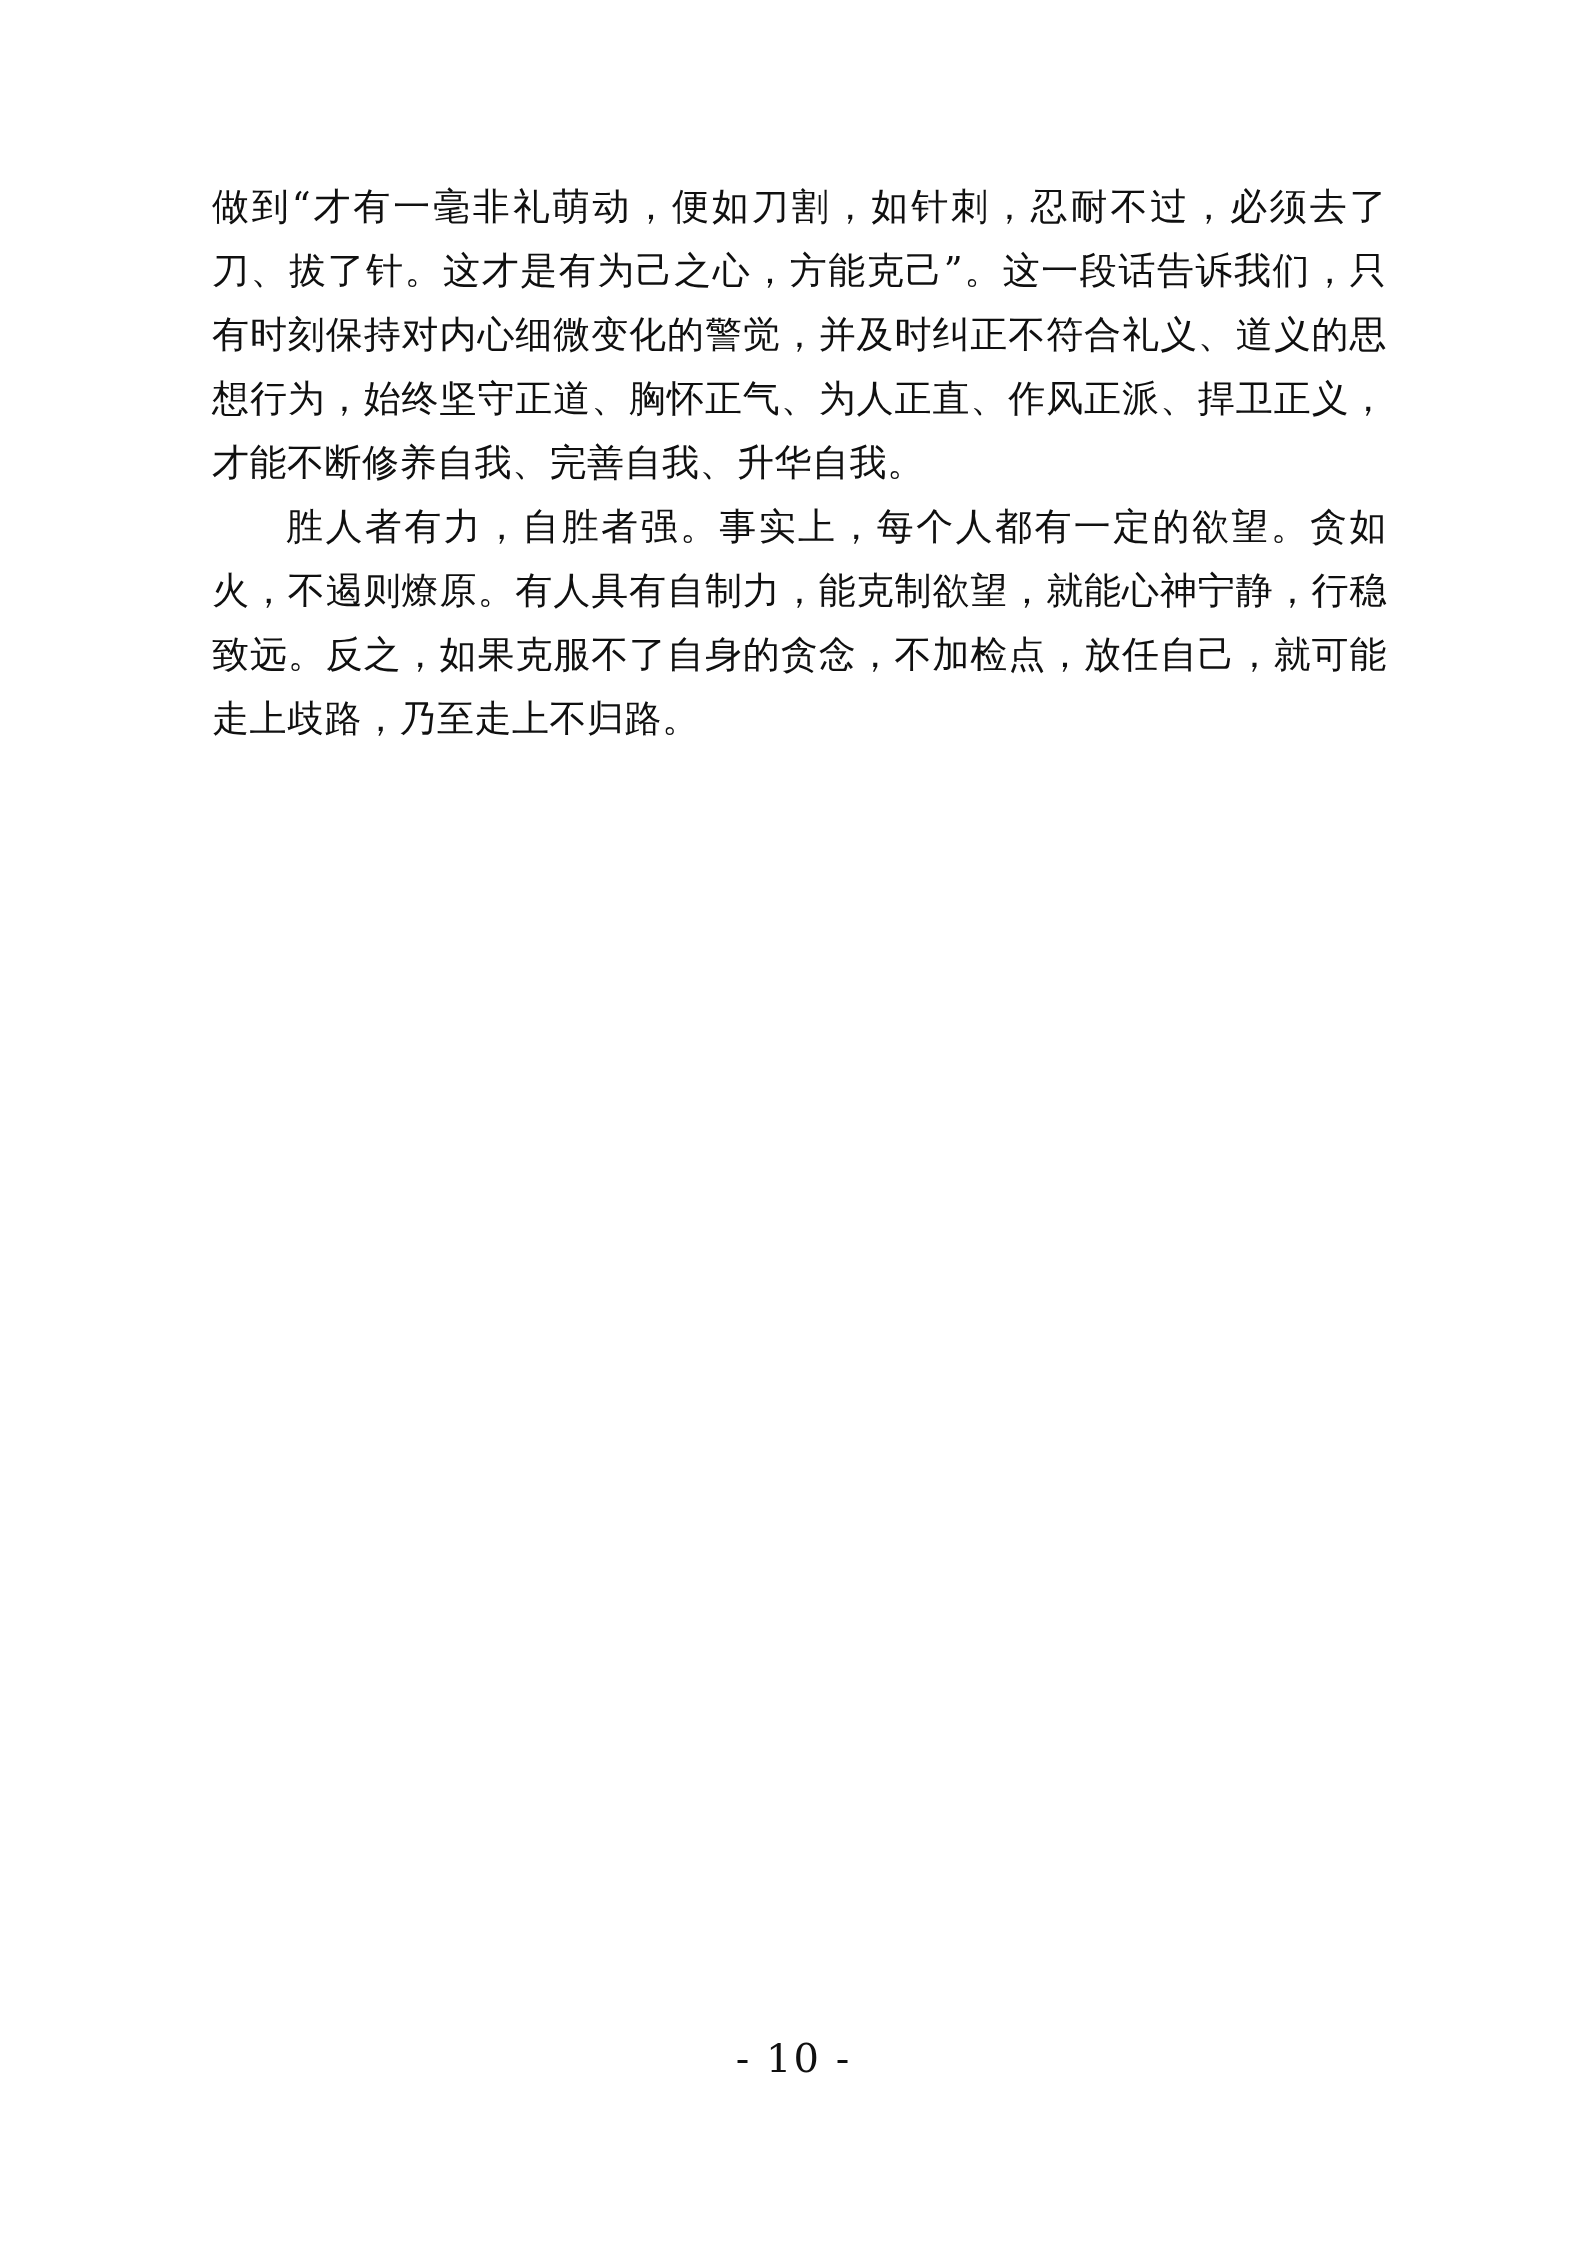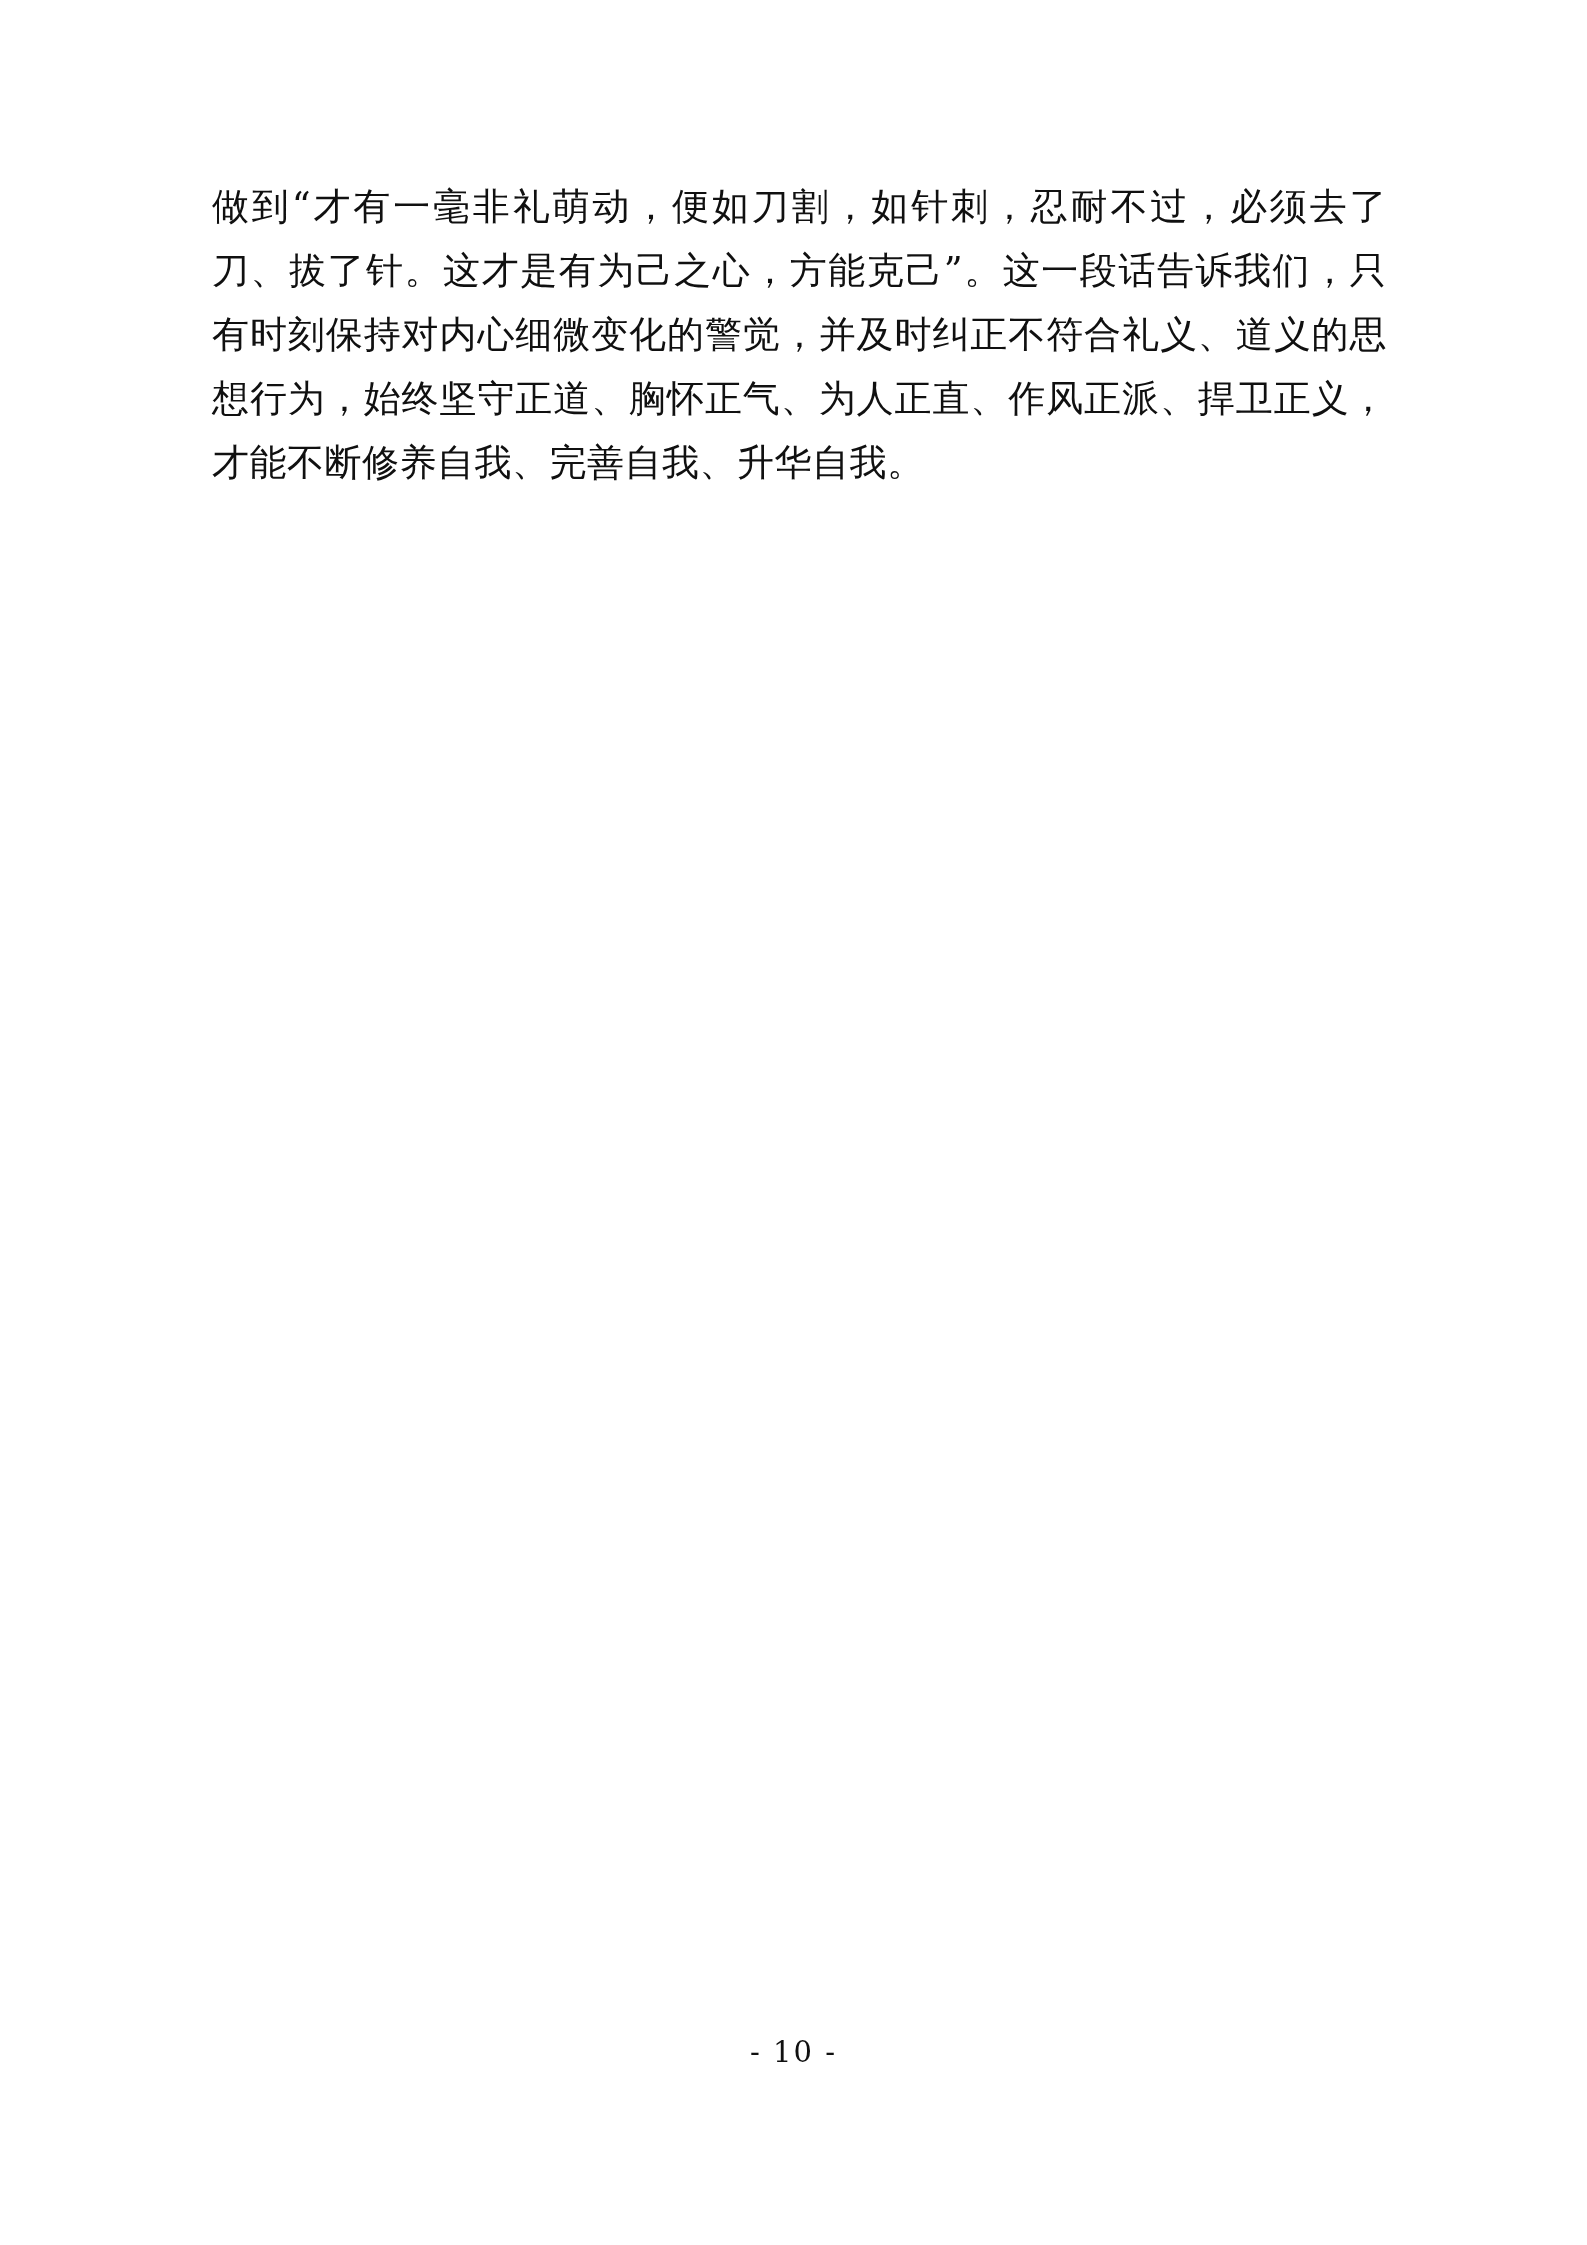--- a/index.html
+++ b/index.html
@@ -42,27 +42,28 @@
   }
   .indent {
     text-indent: 74px;
   }
   .footer {
     position: absolute;
     left: 0;
     top: 2035px;
     width: 1587px;
     text-align: center;
-    font-size: 29px;
+    font-size: 40px;
     font-family: "DejaVu Serif", serif;
     color: #101010;
     letter-spacing: 2px;
   }
 </style>
 </head>
 <body>
 
 <div class="page">
   <div class="content">
     <p class="para">做到“才有一毫非礼萌动，便如刀割，如针刺，忍耐不过，必须去了刀、拔了针。这才是有为己之心，方能克己”。这一段话告诉我们，只有时刻保持对内心细微变化的警觉，并及时纠正不符合礼义、道义的思想行为，始终坚守正道、胸怀正气、为人正直、作风正派、捍卫正义，才能不断修养自我、完善自我、升华自我。</p>
+    <p class="para indent">胜人者有力，自胜者强。事实上，每个人都有一定的欲望。贪如火，不遏则燎原。有人具有自制力，能克制欲望，就能心神宁静，行稳致远。反之，如果克服不了自身的贪念，不加检点，放任自己，就可能走上歧路，乃至走上不归路。</p>
   </div>
   <div class="footer">- 10 -</div>
 </div>
 
 </body></html>

